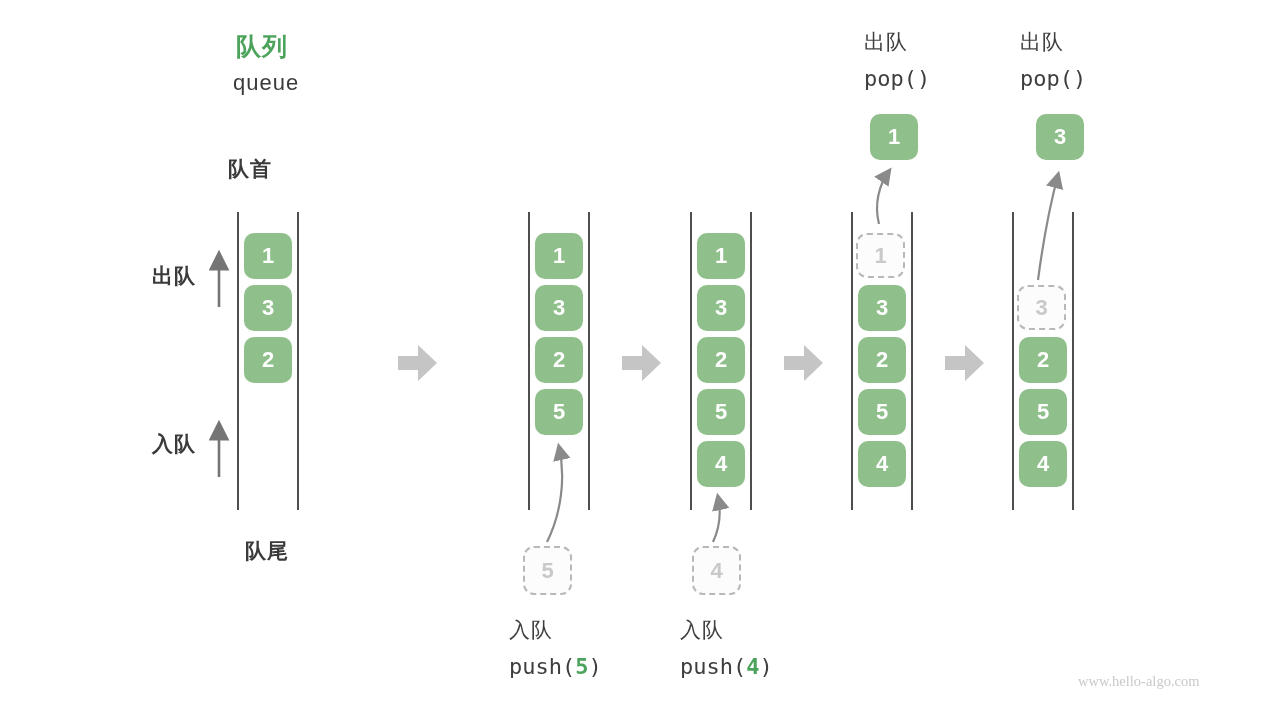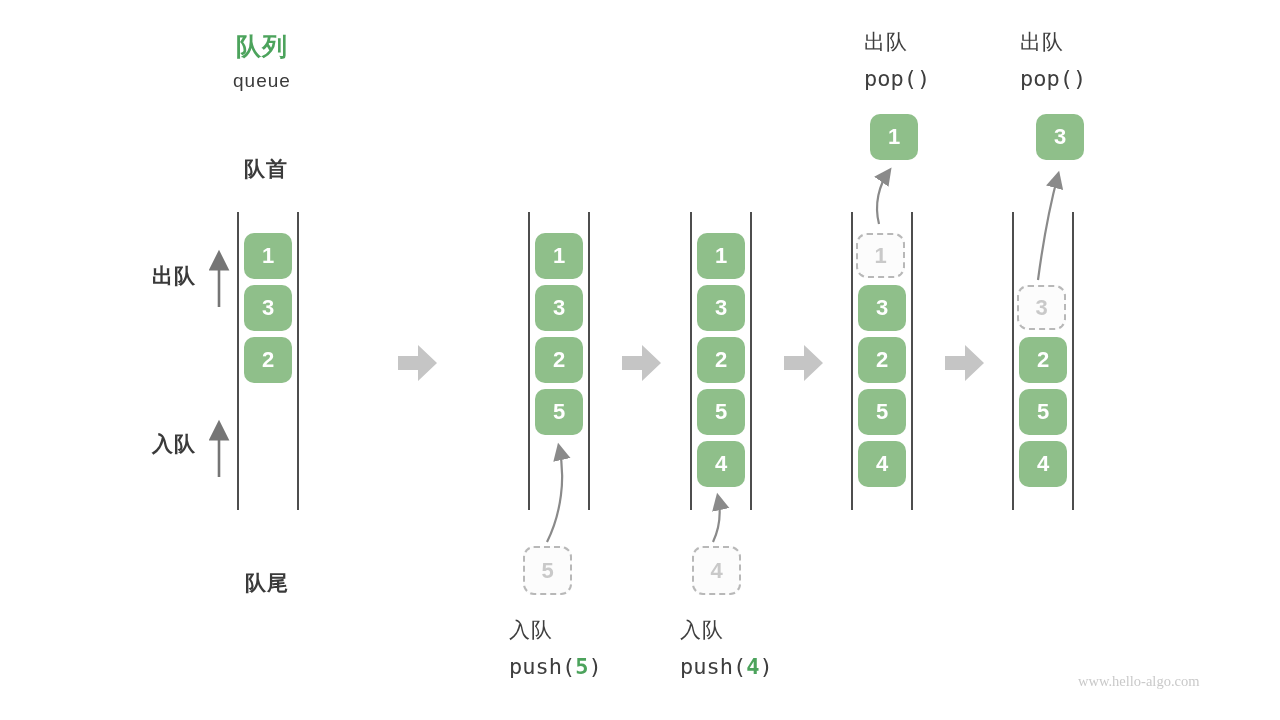--- a/index.html
+++ b/index.html
@@ -2,24 +2,24 @@
 <html style="--green: #8fbf8a; --accent: #4ca35c;"><head>
 <meta charset="utf-8">
 <style>
   html,body { margin:0; padding:0; background:#ffffff; }
   .canvas {
     position:relative; width:1228px; height:720px; background:#ffffff;
     font-family:"Liberation Sans","DejaVu Sans",sans-serif; overflow:hidden;
     color:#3d3d3d;
   }
   .title-zh { position:absolute; left:236px; top:30px; font-size:25px; font-weight:bold; color:var(--accent,#4ca35c); letter-spacing:1px; }
-  .title-en { position:absolute; left:233px; top:70px; font-size:19px; color:#3a3a3a; letter-spacing:1px; }
+  .title-en { position:absolute; left:233px; top:70px; font-size:22px; color:#3a3a3a; letter-spacing:1px; }
   .lbl { position:absolute; font-size:21px; font-weight:bold; color:#3a3a3a; letter-spacing:1px; }
-  .lbl.front { left:244px; top:155px;font-family:Liberation Serif, serif; }
-  .lbl.rear { left:245px; top:569px; }
+  .lbl.front { left:228px; top:155px;font-family:Liberation Serif, serif; }
+  .lbl.rear { left:245px; top:537px; }
   .lbl.side.dequeue { left:152px; top:262px; }
   .lbl.side.enqueue { left:152px; top:430px; }
   .wall { position:absolute; top:212px; height:298px; width:1.6px; background:#4e4e4e; }
   .qbox {
     position:absolute; width:48px; height:46px; border-radius:10px;
     background:var(--green,#8fbf8a); color:#ffffff; font-weight:bold; font-size:22px;
     display:flex; align-items:center; justify-content:center;
   }
   .qbox.ghost {
     width:45px; height:41px; border:2.5px dashed #b8b8b8; border-radius:11px;

